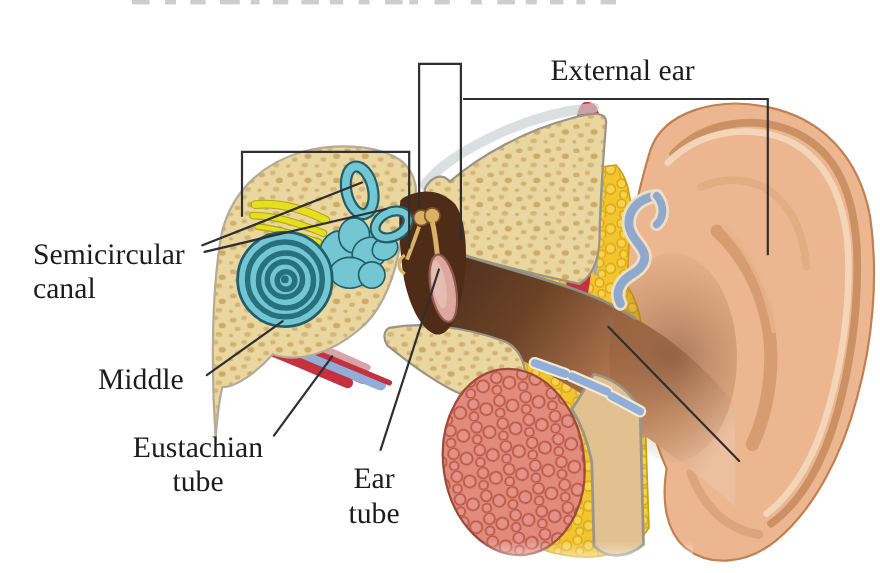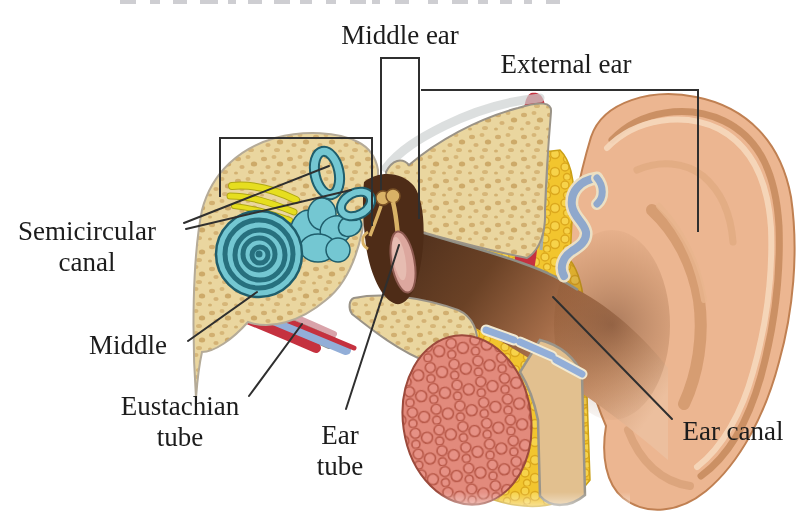--- a/index.html
+++ b/index.html
@@ -208,37 +208,35 @@
   <g stroke="#2f2f2f" stroke-width="2" fill="none" stroke-linecap="round">
     <line x1="184" y1="223" x2="329" y2="166"></line>
     <line x1="186" y1="229" x2="351" y2="190"></line>
     <line x1="188" y1="341" x2="257" y2="292"></line>
     <line x1="249" y1="396" x2="302" y2="324"></line>
     <line x1="346" y1="409" x2="399" y2="245"></line>
     <line x1="672" y1="419" x2="553" y2="297"></line>
   </g>
 </svg>
 
-  <div class="lbl" style="left:318px;top:20px;width:164px;">Middle ear</div>
 
   <div class="lbl" style="left:478px;top:49px;width:176px;">External ear</div>
 
 
-  <div class="lbl left" style="left:18px;top:216px;text-align:center;">
+  <div class="lbl left" style="left:30px;top:216px;">
     <div>Semicircular</div>
     <div>canal</div>
   </div>
 
   <div class="lbl" style="left:68px;top:330px;width:120px;">Middle</div>
 
   <div class="lbl" style="left:103px;top:391px;width:154px;">
     <div>Eustachian</div>
     <div>tube</div>
   </div>
 
   <div class="lbl" style="left:298px;top:408px;width:84px;margin-top:12px;">
     <div>Ear</div>
     <div>tube</div>
   </div>
 
-  <div class="lbl" style="left:666px;top:416px;width:134px;">Ear canal</div>
 
 </div>
 
 </body></html>

